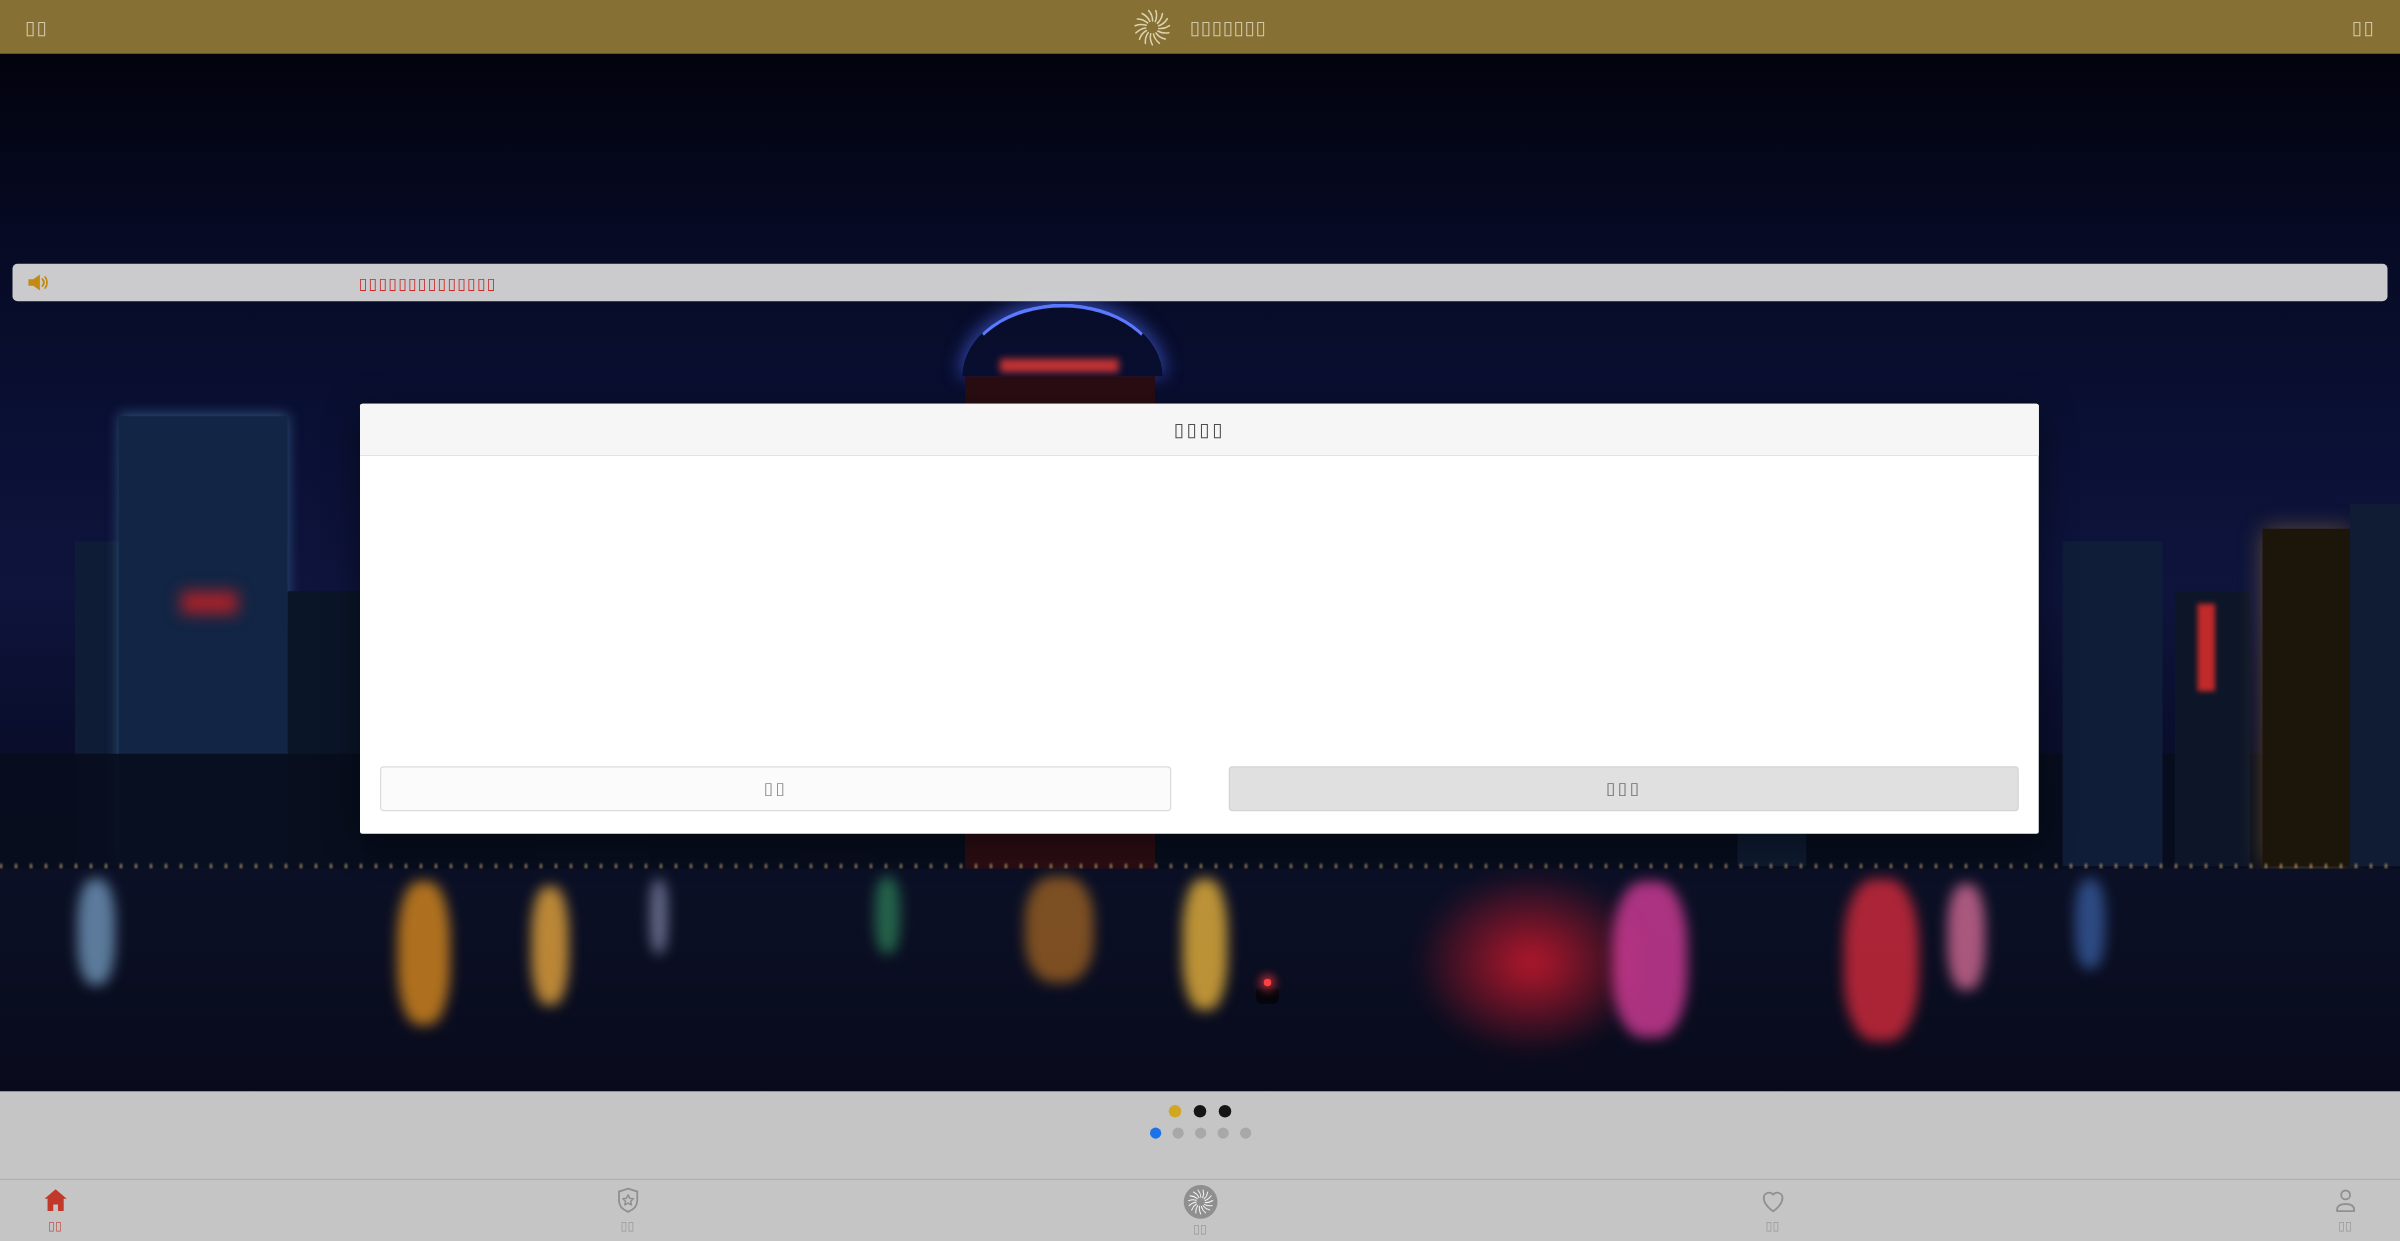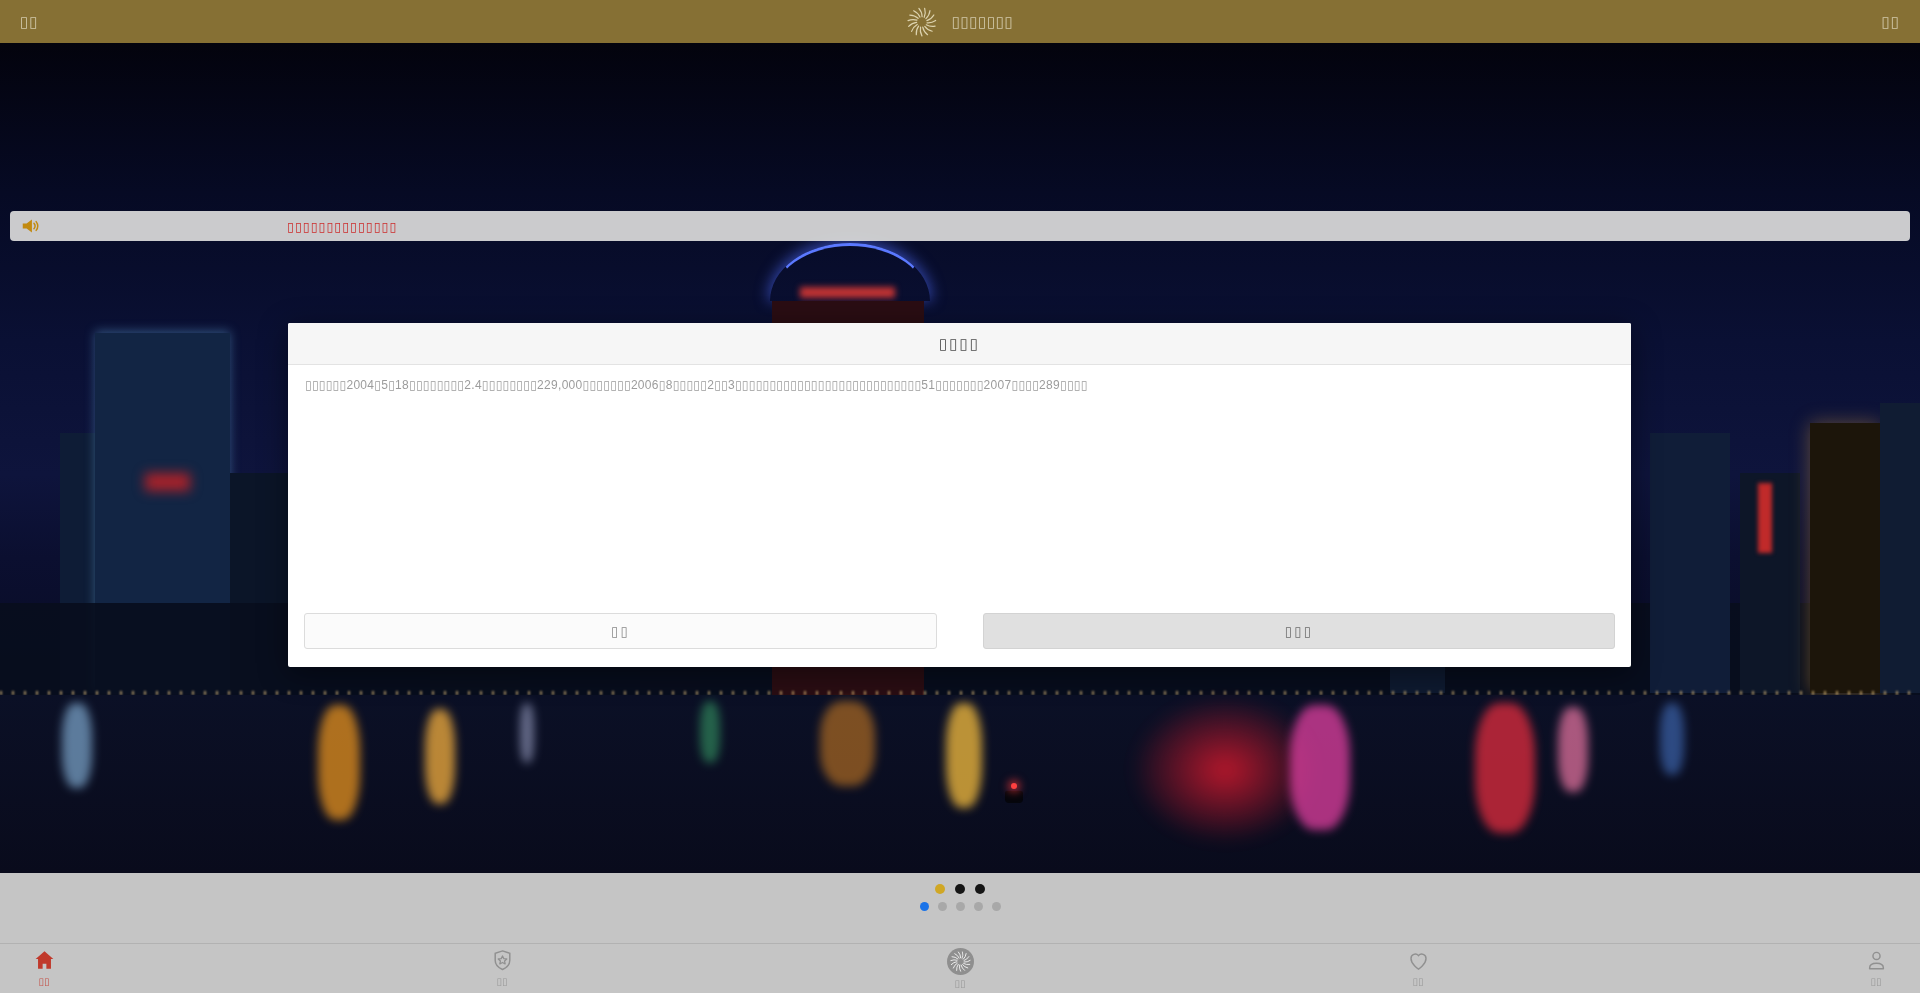--- a/index.html
+++ b/index.html
@@ -203,21 +203,20 @@
   <svg class="speaker-icon" viewBox="0 0 24 24">
     <path d="M3 9.2v5.6h4.2L13 19V5L7.2 9.2H3z" fill="currentColor"></path>
     <path d="M15.2 9a4.6 4.6 0 0 1 0 6" fill="none" stroke="currentColor" stroke-width="1.6" stroke-linecap="round"></path>
     <path d="M17.6 7.2a8 8 0 0 1 0 9.6" fill="none" stroke="currentColor" stroke-width="1.6" stroke-linecap="round"></path>
   </svg>
   <span class="marquee-text">▯▯▯▯▯▯▯▯▯▯▯▯▯▯</span>
 </div>
 
 <div class="modal">
   <div class="modal-header">▯▯▯▯</div>
-  <div class="modal-body">▯▯▯▯▯▯2004▯5▯18▯▯▯▯▯▯▯▯2.4▯▯▯▯▯▯▯▯229,000▯▯▯▯▯▯▯2006▯8▯▯▯▯▯2▯▯3▯▯▯▯▯▯▯▯▯▯▯▯▯▯▯▯▯▯▯▯▯▯▯▯▯▯▯51▯▯▯▯▯▯▯2007▯▯▯▯289▯▯▯▯</div>
   <div class="modal-buttons">
     <button class="modal-btn btn-confirm">▯▯</button>
     <button class="modal-btn btn-dismiss">▯▯▯</button>
   </div>
 </div>
 
 <div class="bottom-panel">
   <div class="dots-zone">
     <div class="dots-row top">
         <span class="dot" style="background: rgb(208, 167, 37);"></span>

